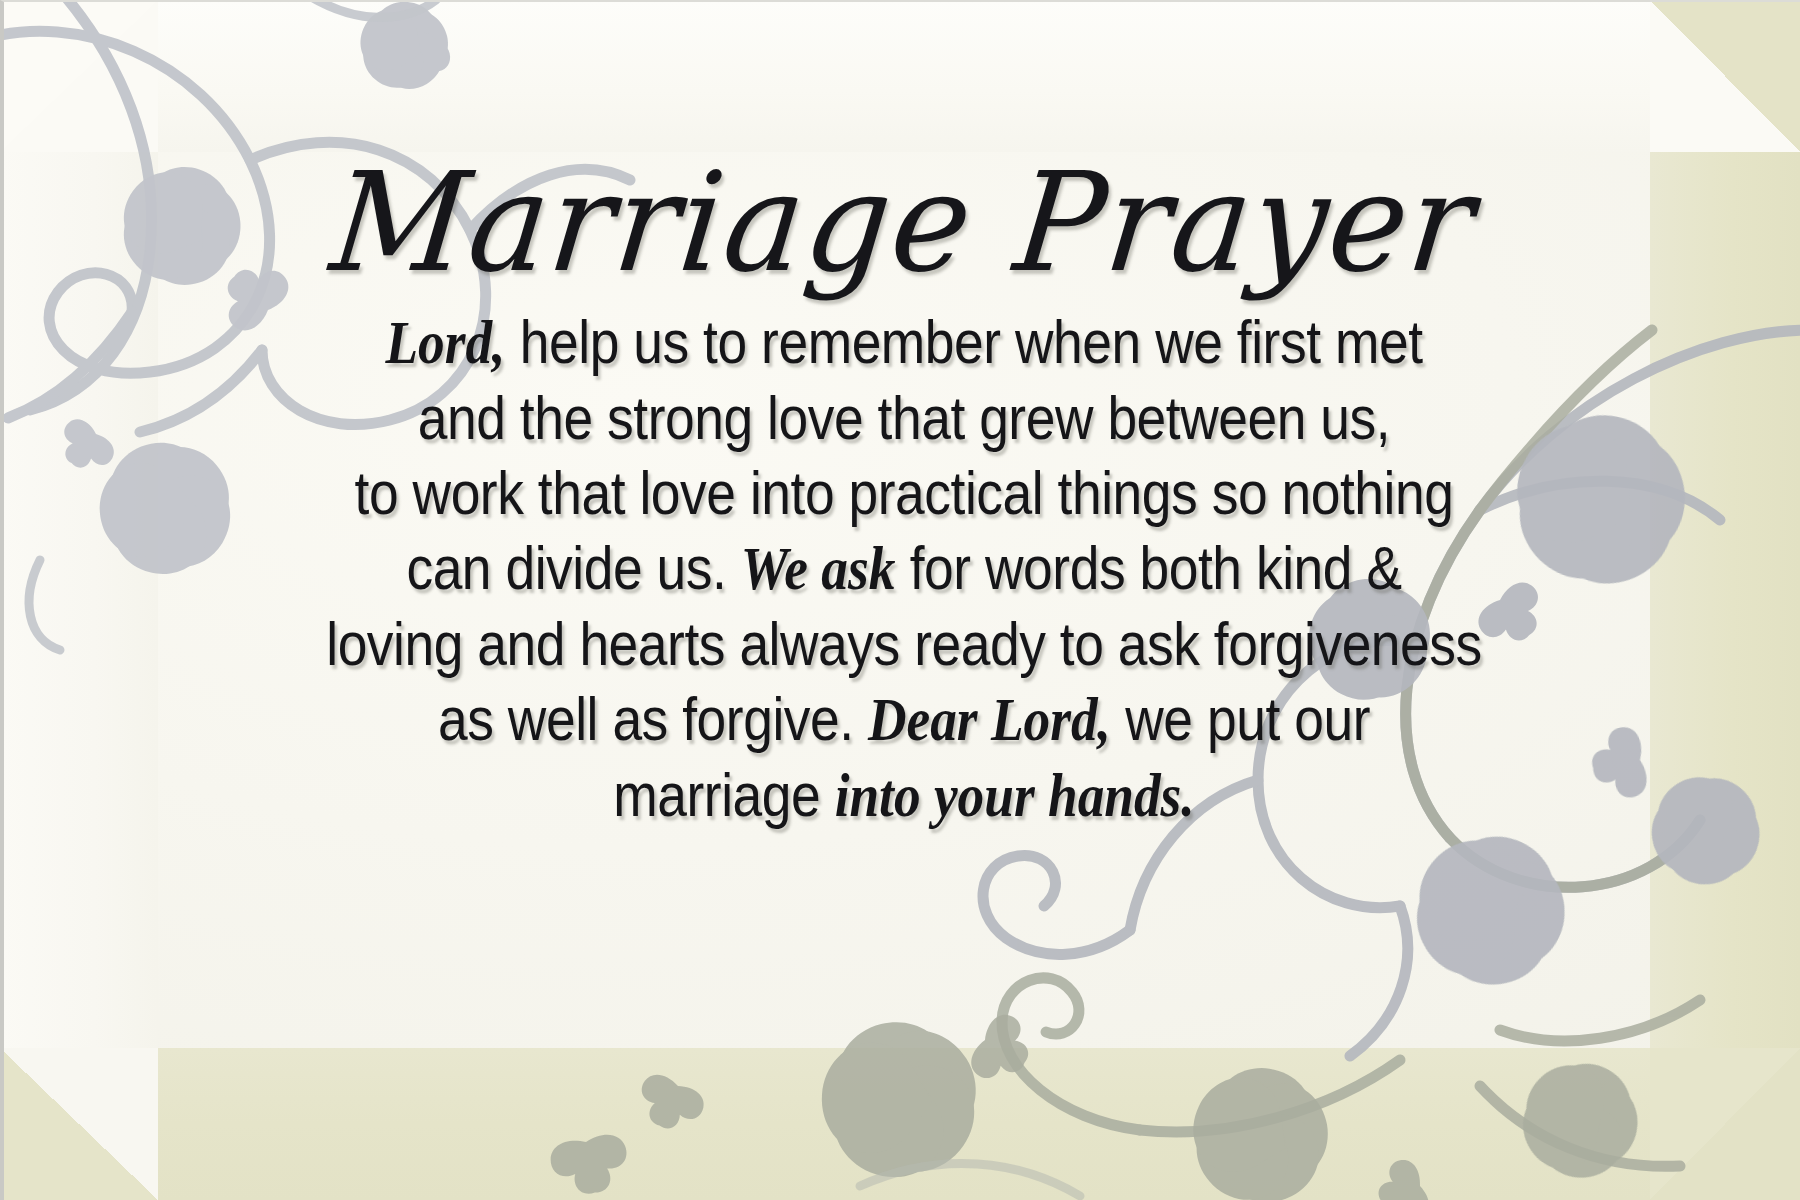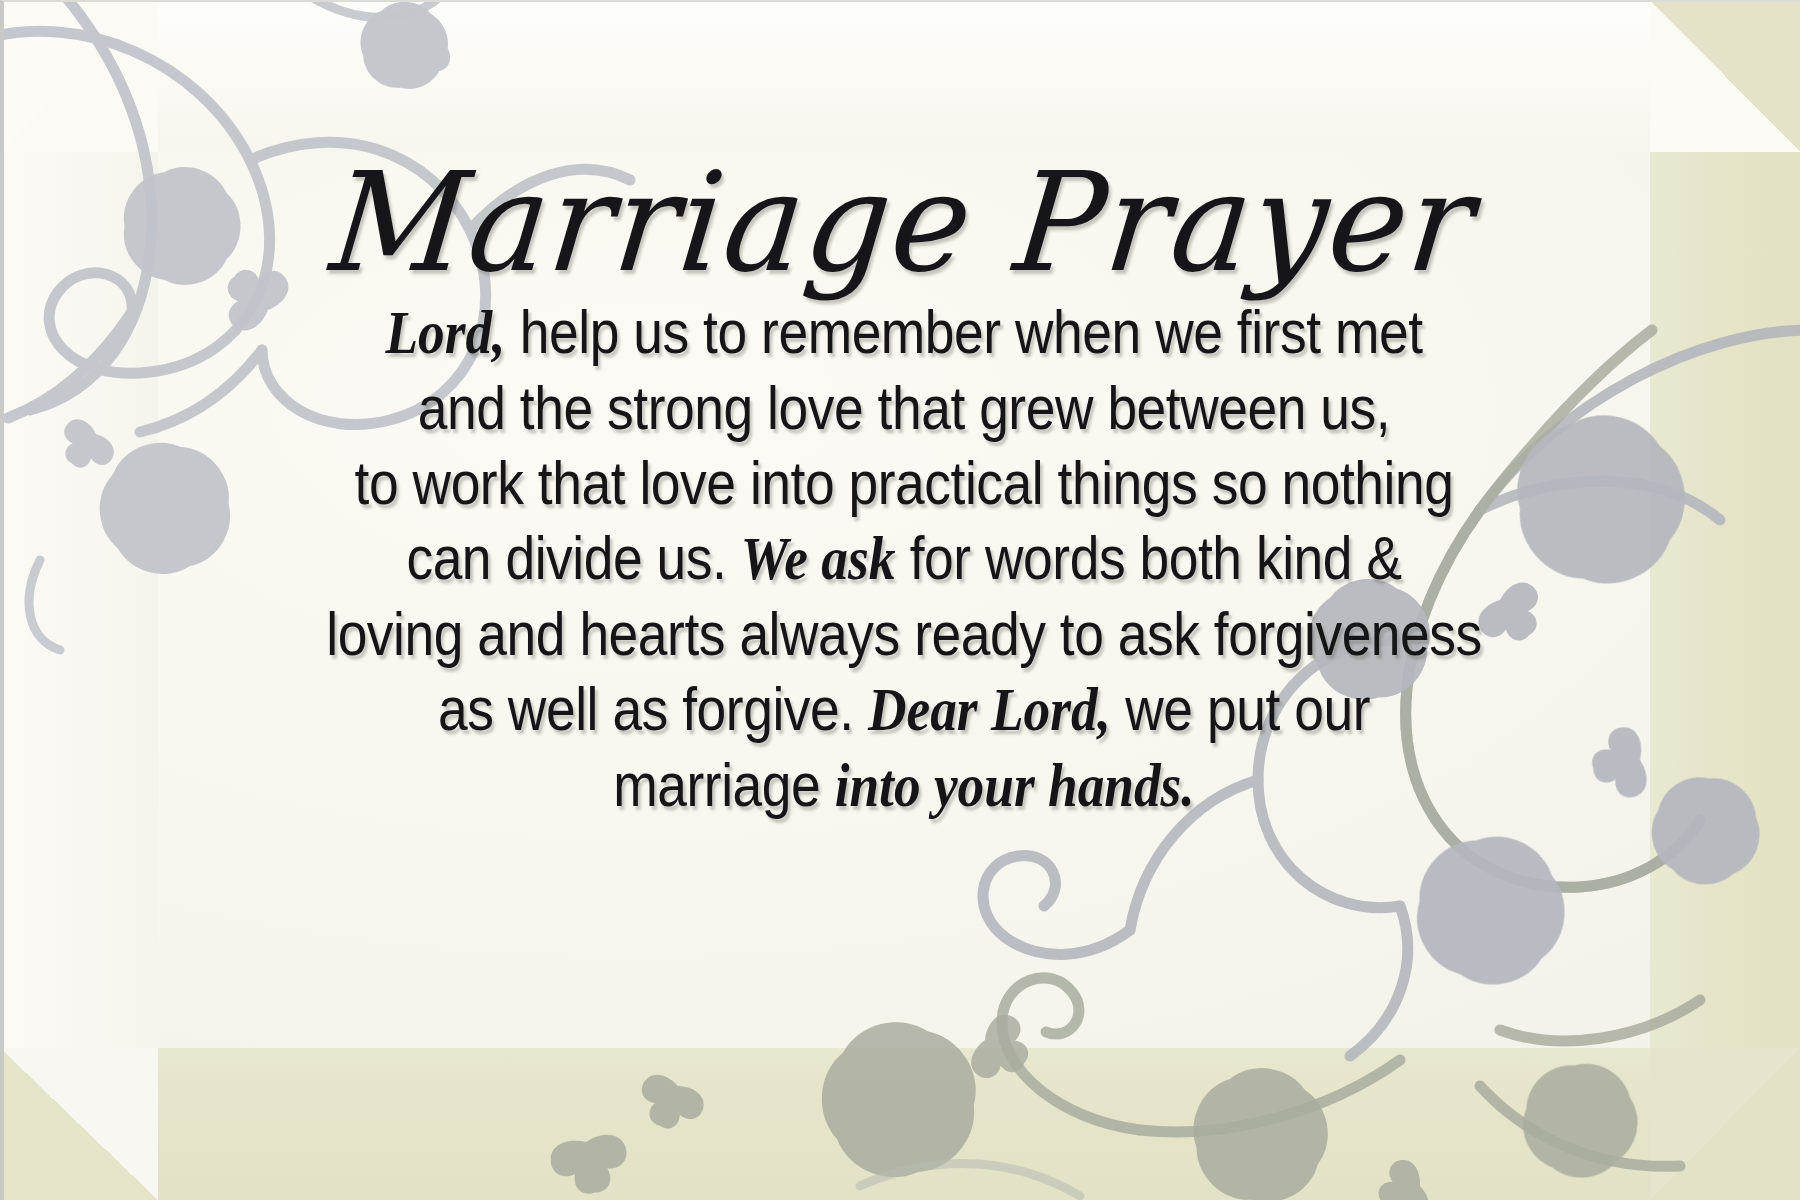--- a/index.html
+++ b/index.html
@@ -105,21 +105,21 @@
     font-weight: 400;
     font-size: 132px;
     line-height: 1.0;
     letter-spacing: 2px;
     color: #16161a;
     text-shadow: 3px 4px 3px rgba(80,80,70,0.30);
     transform: skewX(-6deg) scaleY(1.04);
     white-space: nowrap;
   }
   .body-block {
-    margin-top: 6px;
+    margin-top: 16px;
     width: 100%;
     text-align: center;
     color: #151518;
   }
   .line {
     font-family: "Liberation Sans Narrow", "Liberation Sans", sans-serif;
     font-weight: 400;
     font-size: 62px;
     line-height: 75px;
     letter-spacing: -0.5px;

